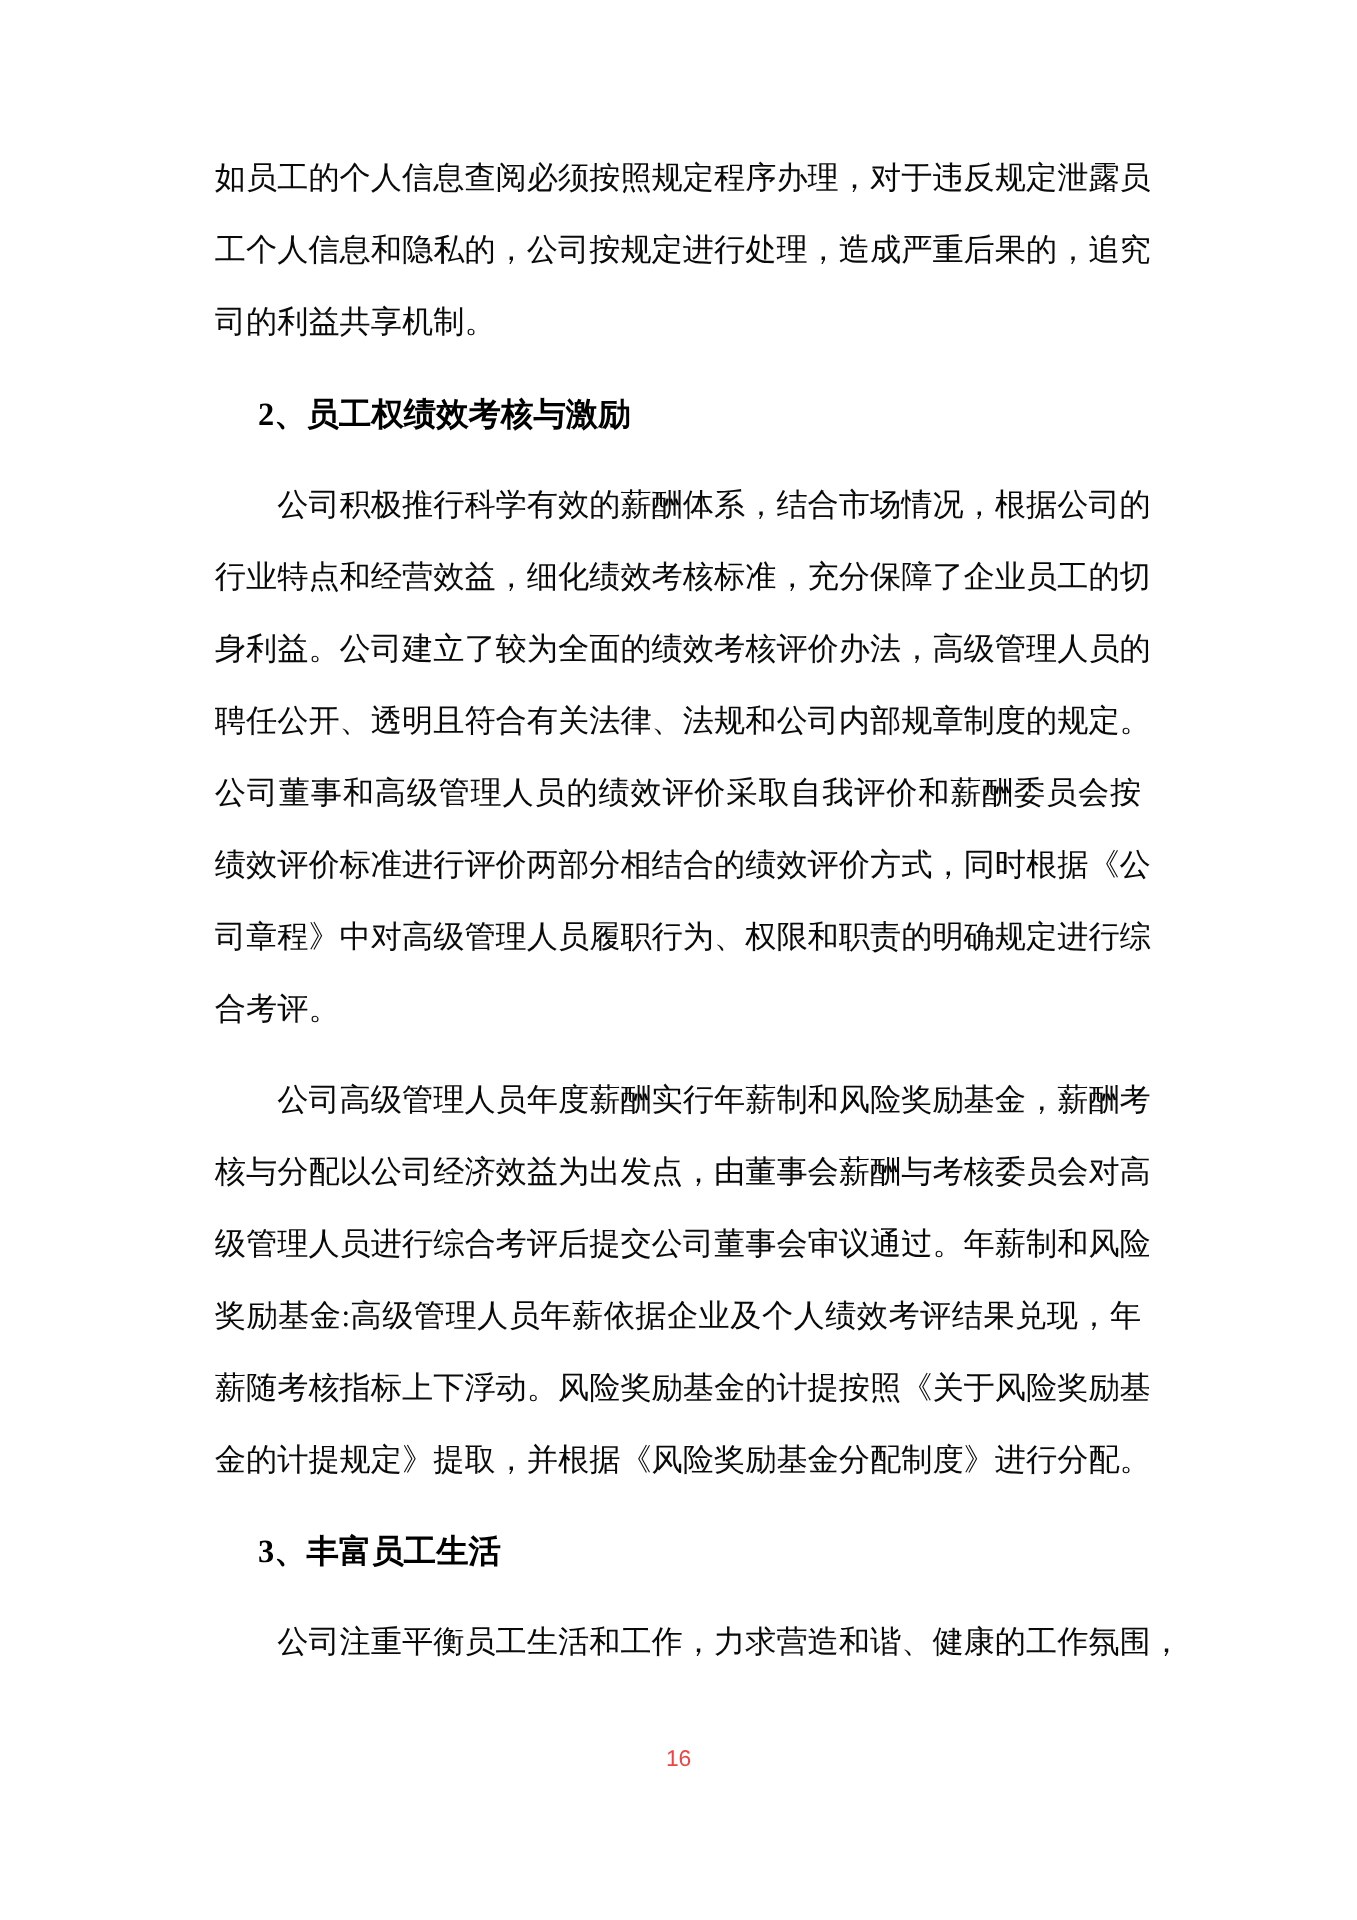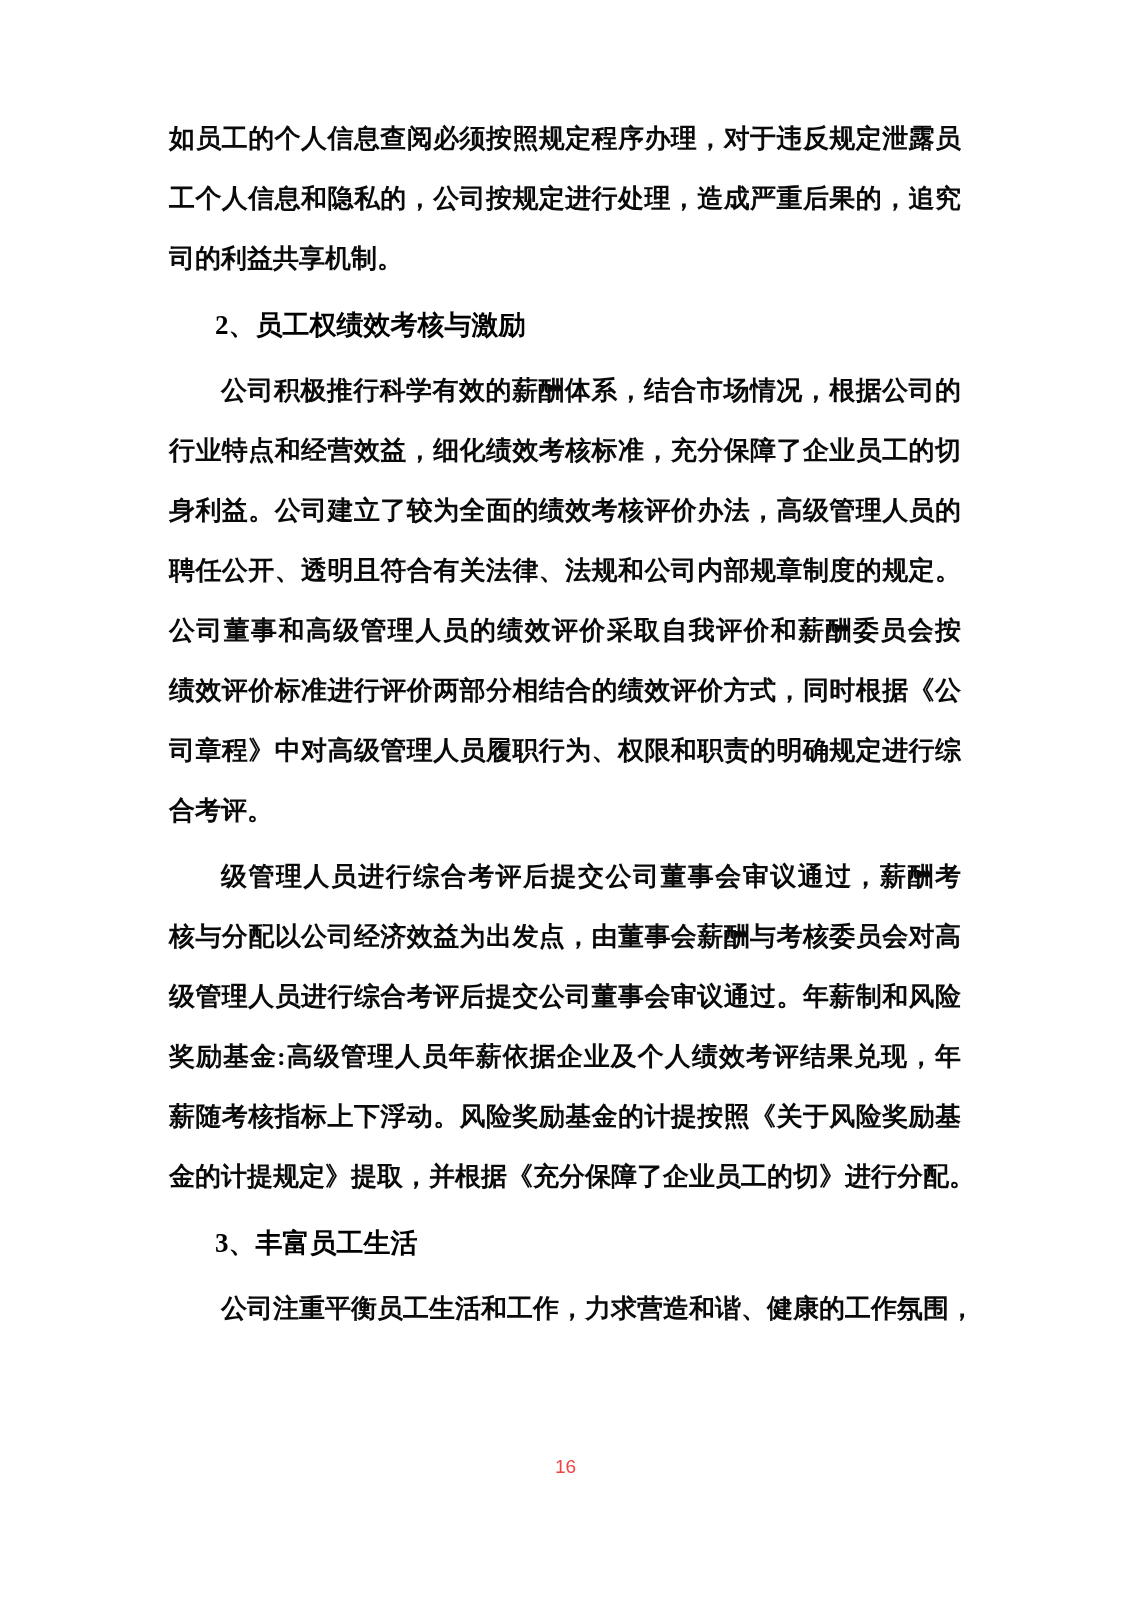--- a/index.html
+++ b/index.html
@@ -16,23 +16,22 @@
     font-family: "Liberation Serif", "DejaVu Serif", serif;
     color: #000000;
   }
   .textblock {
     position: absolute;
     left: 163px;
     top: 103px;
     width: 804px;
   }
   .paragraph {
-    margin: 6px;
+    margin: 16px;
     padding: 0;
-    font-weight: bold;
   }
   .line {
     height: 60px;
     line-height: 60px;
     font-size: 26px;
     white-space: nowrap;
     text-align: justify;
     text-align-last: justify;
     color: #0a0a0a;
   }
@@ -77,26 +76,26 @@
         <div class="line indent">公司积极推行科学有效的薪酬体系，结合市场情况，根据公司的</div>
         <div class="line">行业特点和经营效益，细化绩效考核标准，充分保障了企业员工的切</div>
         <div class="line">身利益。公司建立了较为全面的绩效考核评价办法，高级管理人员的</div>
         <div class="line">聘任公开、透明且符合有关法律、法规和公司内部规章制度的规定。</div>
         <div class="line">公司董事和高级管理人员的绩效评价采取自我评价和薪酬委员会按</div>
         <div class="line">绩效评价标准进行评价两部分相结合的绩效评价方式，同时根据《公</div>
         <div class="line">司章程》中对高级管理人员履职行为、权限和职责的明确规定进行综</div>
         <div class="line short">合考评。</div>
       </div>
       <div class="paragraph">
-        <div class="line indent">级管理人员进行综合考评后提交公司董事会审议通过，薪酬考</div>
+        <div class="line indent">公司高级管理人员年度薪酬实行年薪制和风险奖励基金，薪酬考</div>
         <div class="line">核与分配以公司经济效益为出发点，由董事会薪酬与考核委员会对高</div>
         <div class="line">级管理人员进行综合考评后提交公司董事会审议通过。年薪制和风险</div>
         <div class="line">奖励基金:高级管理人员年薪依据企业及个人绩效考评结果兑现，年</div>
         <div class="line">薪随考核指标上下浮动。风险奖励基金的计提按照《关于风险奖励基</div>
-        <div class="line">金的计提规定》提取，并根据《充分保障了企业员工的切》进行分配。</div>
+        <div class="line">金的计提规定》提取，并根据《风险奖励基金分配制度》进行分配。</div>
       </div>
       <div class="heading">3、丰富员工生活</div>
       <div class="paragraph">
         <div class="line indent">公司注重平衡员工生活和工作，力求营造和谐、健康的工作氛围，</div>
       </div>
     </div>
   <div class="footer">16</div>
 </div>
 
 </body></html>

